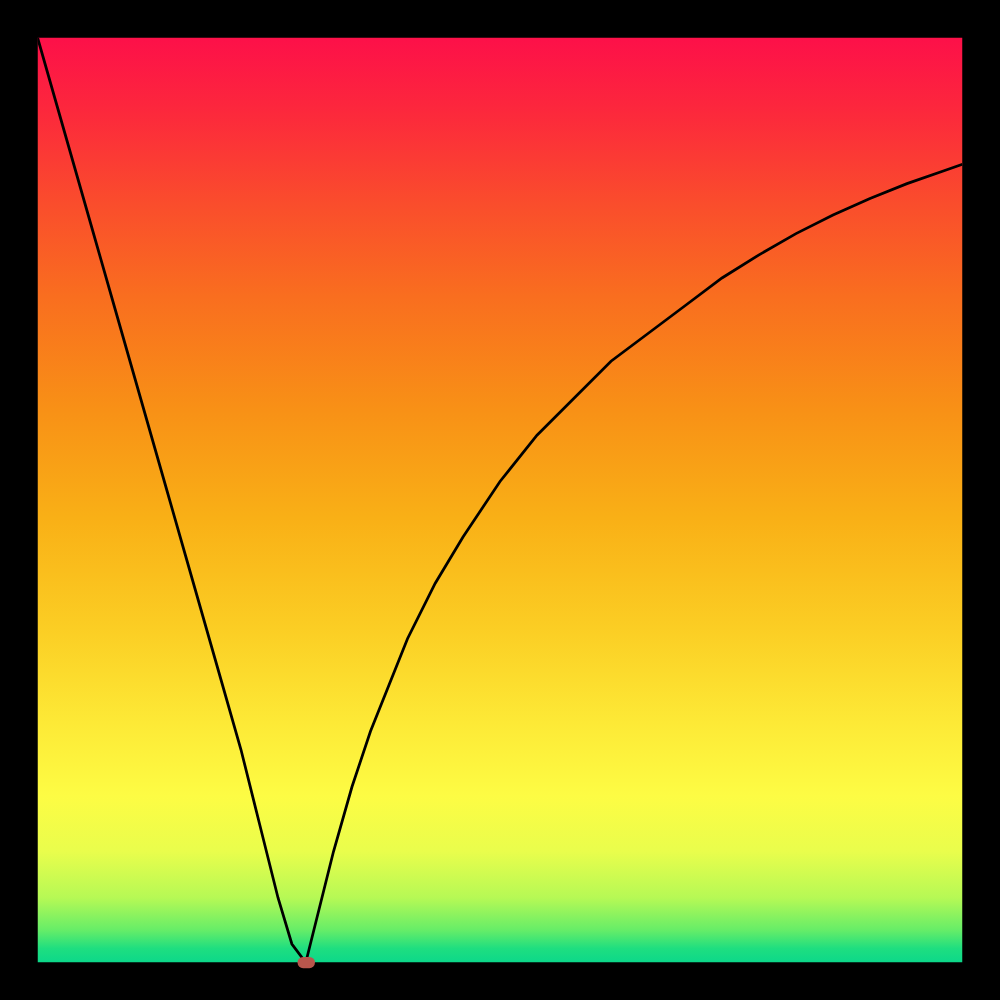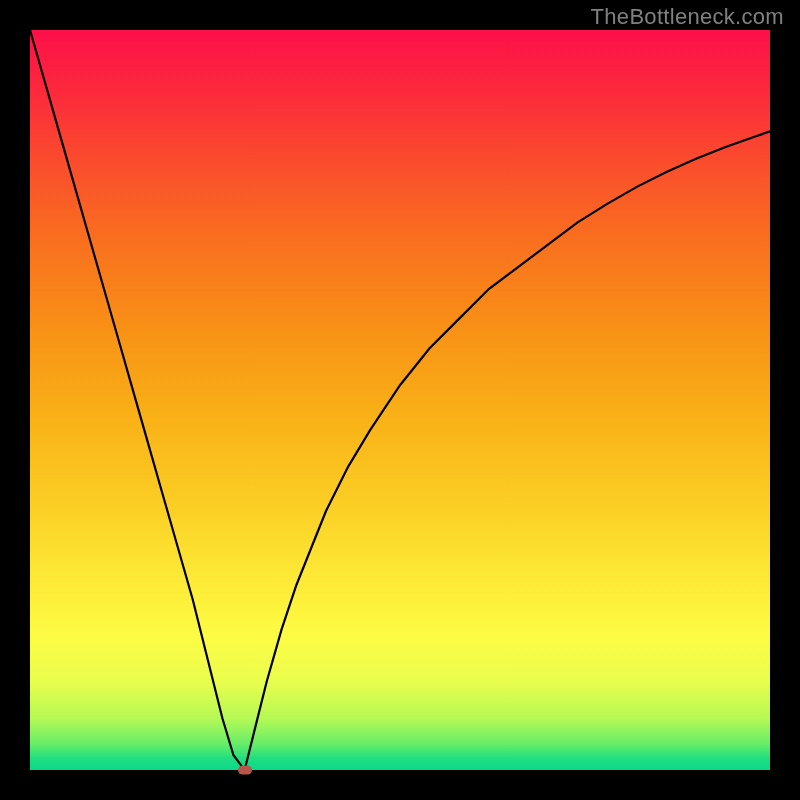--- a/index.html
+++ b/index.html
@@ -55,21 +55,20 @@
     border-radius: 5px;
     transform: translate(-50%, -50%);
     z-index: 5;
   }
 </style>
 </head>
 <body>
 
 <div class="container">
 
-  <div class="watermark">TheBottleneck.com</div>
 
   <div class="plot-area">
 
     <svg class="gradient-bg" viewBox="0 0 740 740" preserveAspectRatio="none">
       <defs>
         <linearGradient id="bg-grad" x1="0" y1="0" x2="0" y2="1">
             <stop offset="0%" stop-color="#fd1049"></stop>
             <stop offset="8%" stop-color="#fc283c"></stop>
             <stop offset="18%" stop-color="#fa4d2c"></stop>
             <stop offset="28.000000000000004%" stop-color="#f96e1f"></stop>

